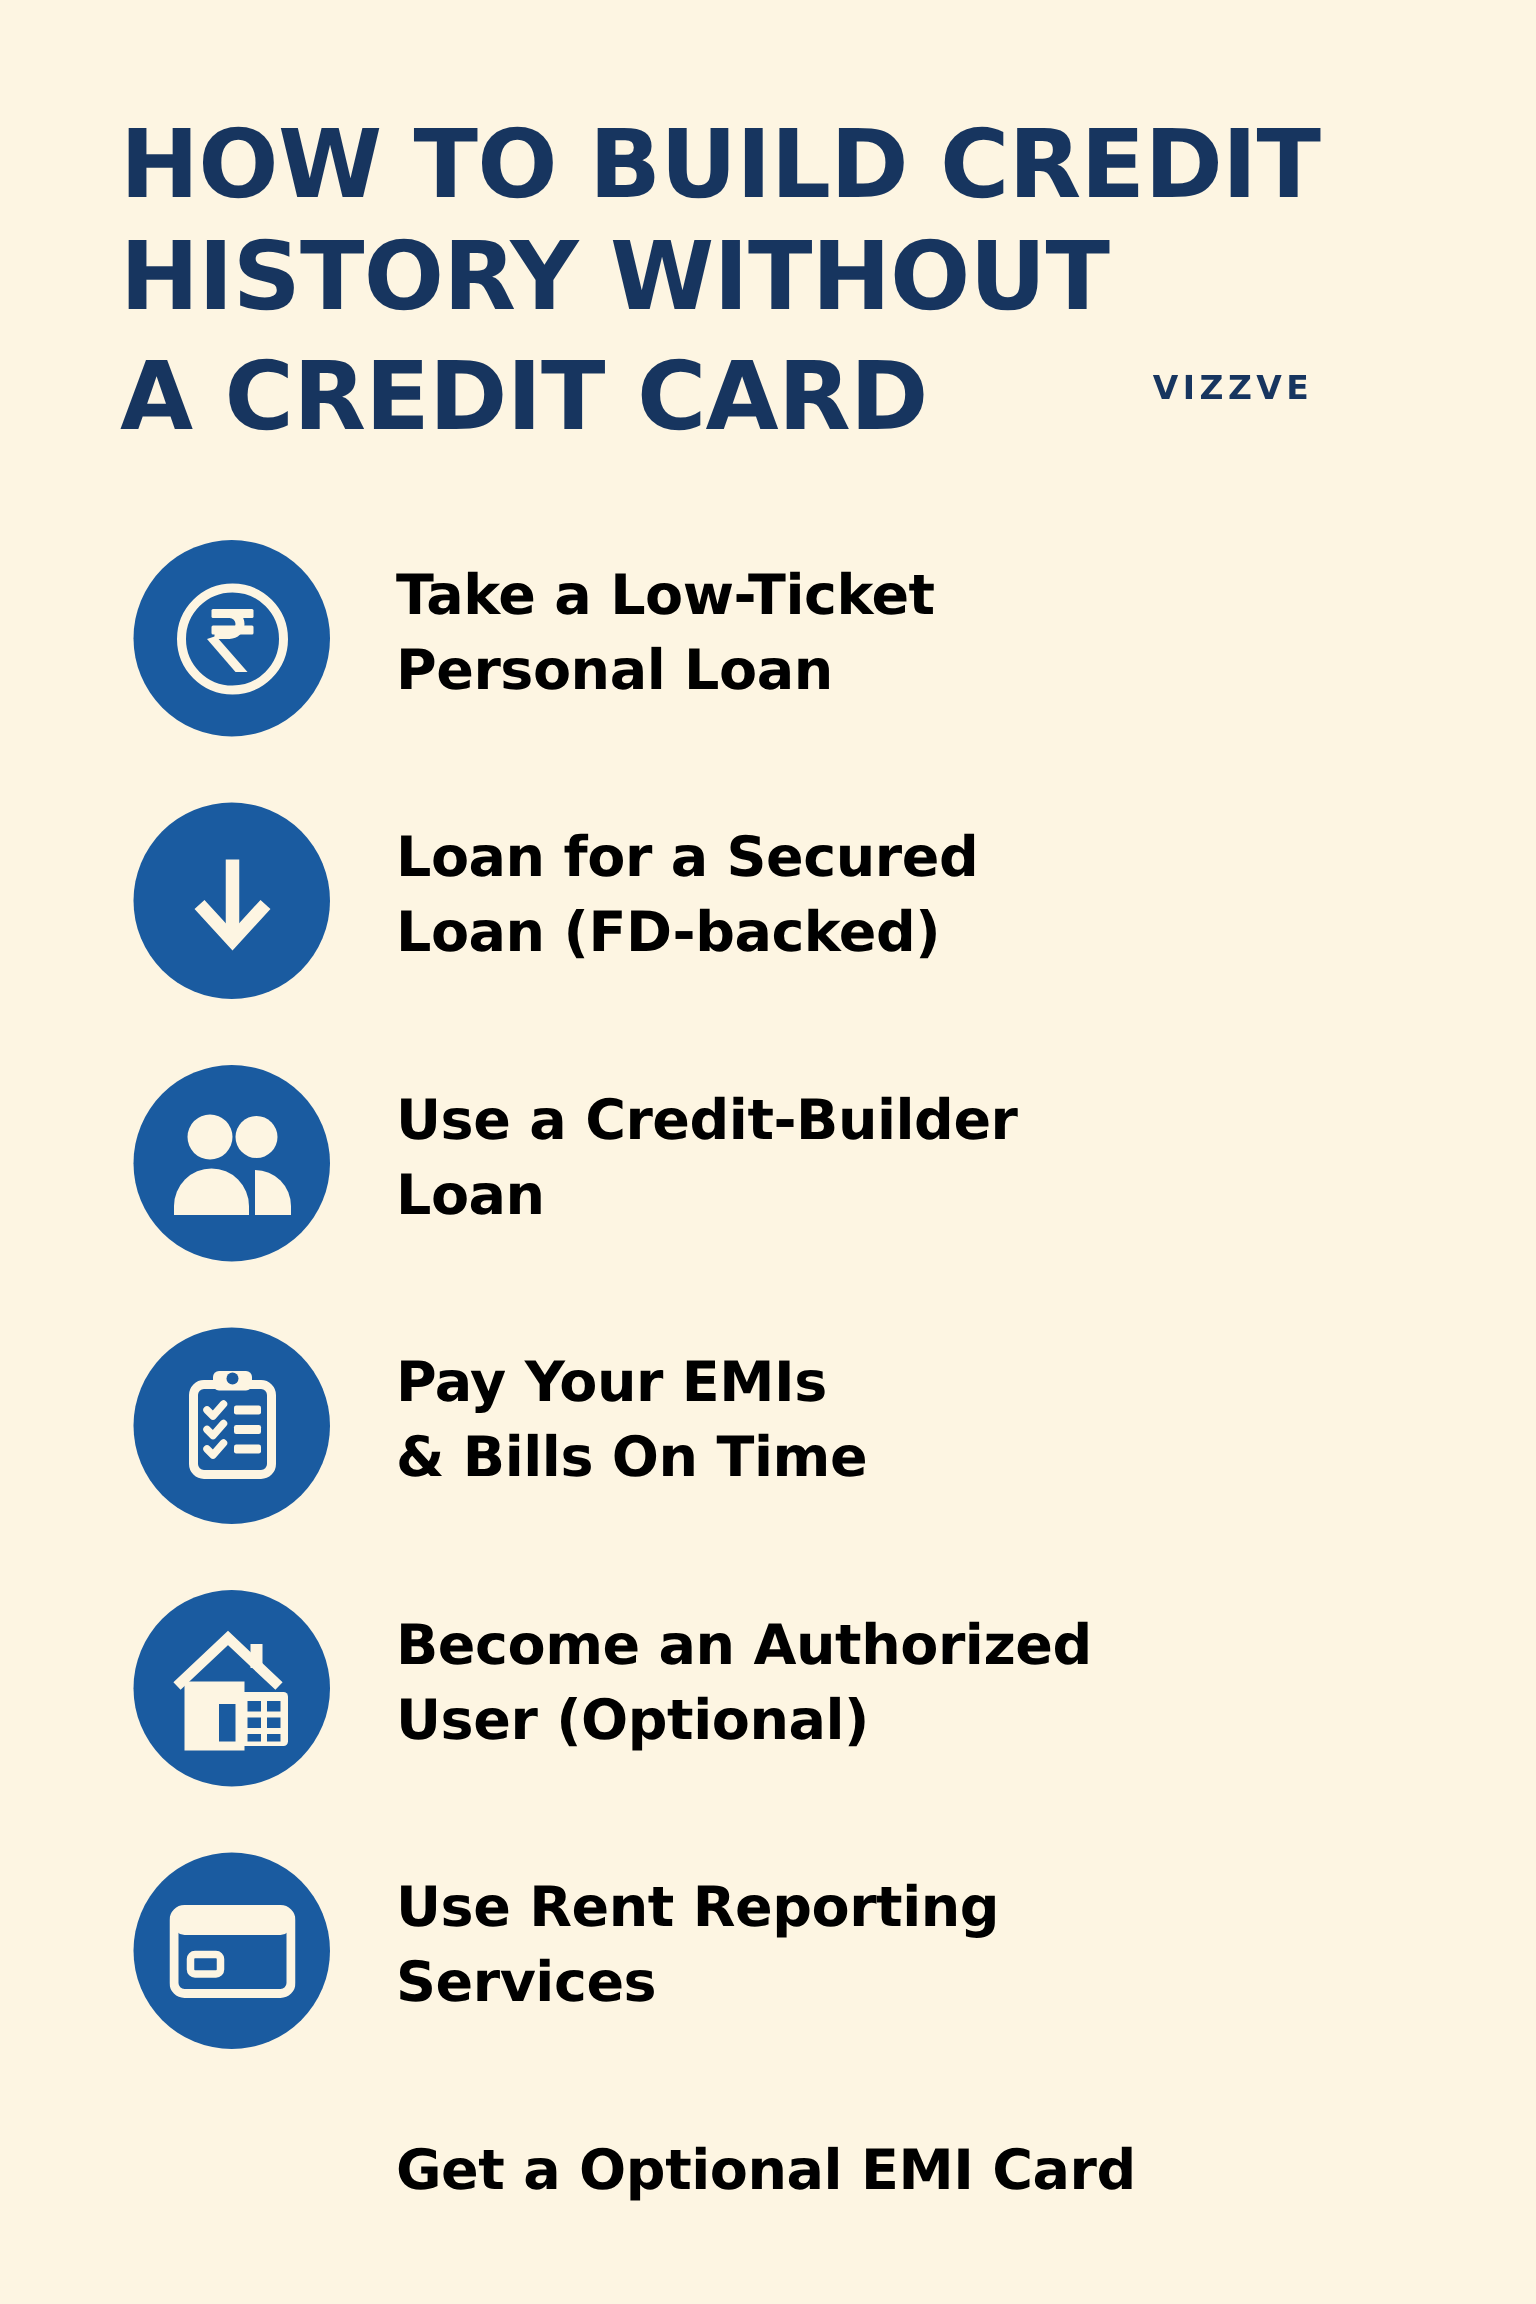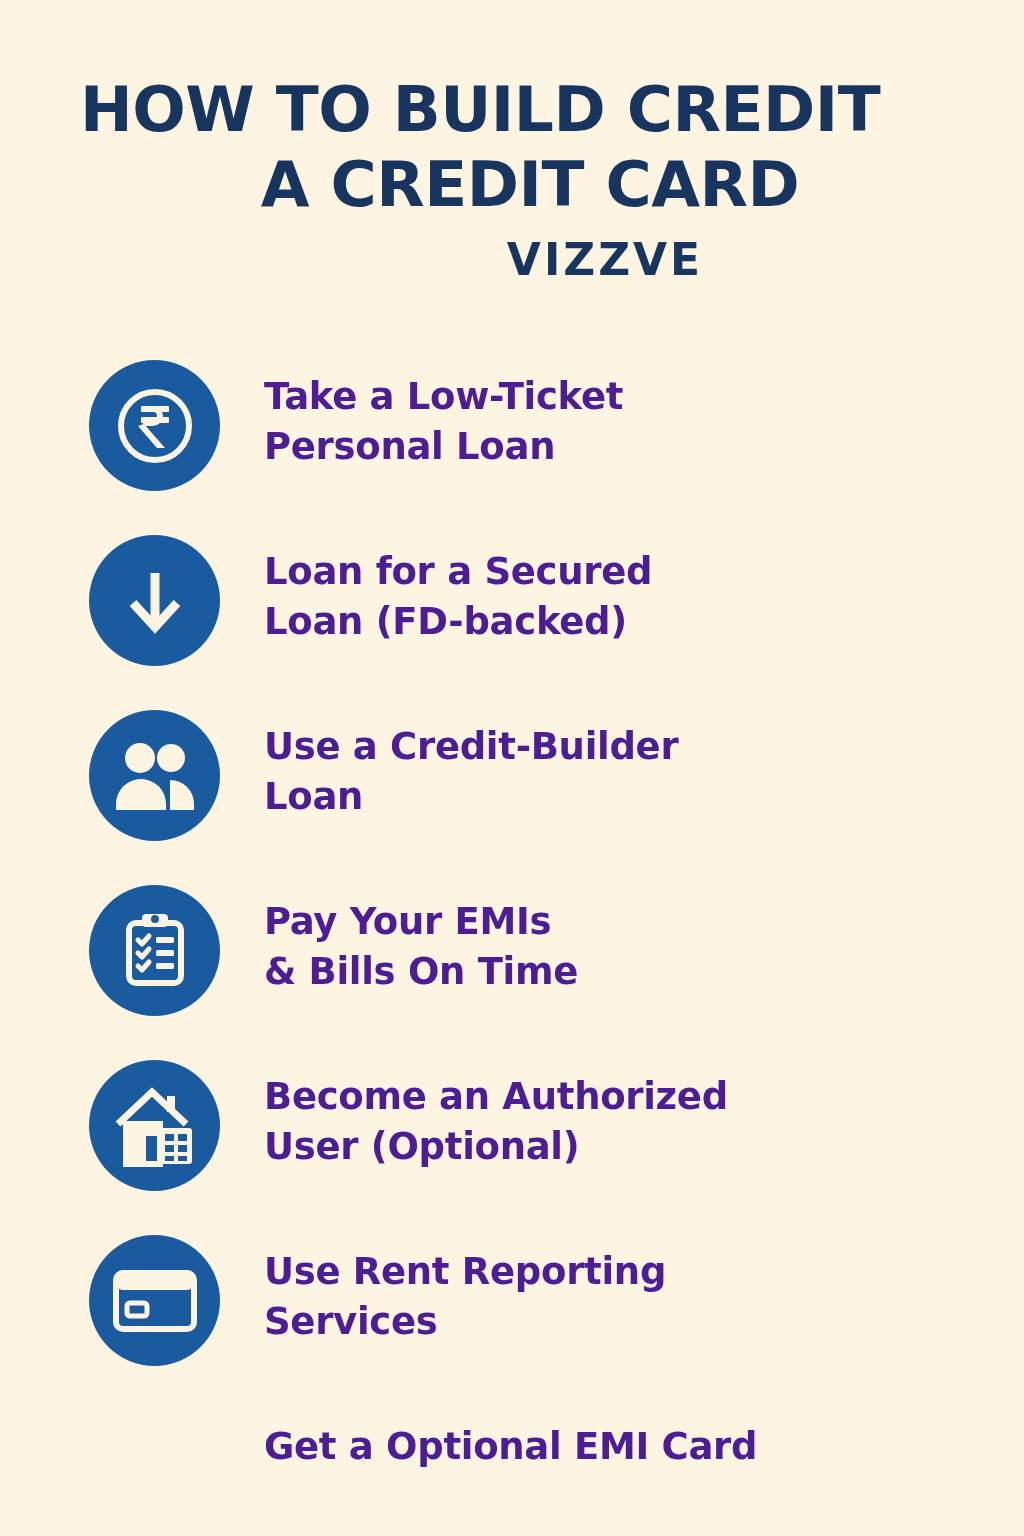--- a/index.html
+++ b/index.html
@@ -38,28 +38,27 @@
     color: #17355F;
     margin: 0;
     text-transform: uppercase;
   }
   .title-line {
     display: block;
     white-space: nowrap;
   }
   .title-line-3 {
     display: flex;
-    align-items: center;
+    align-items: flex-end;
     justify-content: flex-start;
-    flex-direction: column;
   }
   .brand {
     font-family: "DejaVu Sans", sans-serif;
     font-weight: 700;
-    font-size: 44px;
+    font-size: 22px;
     letter-spacing: 3px;
     color: #17355F;
     margin-left: 150px;
     margin-bottom: 5px;
     white-space: nowrap;
   }
 
   
   .steps {
     position: absolute;
@@ -93,32 +92,33 @@
   }
   .step-label {
     flex: 1 1 auto;
     margin-left: 44px;
     margin-top: 12px;
     font-family: "DejaVu Sans", sans-serif;
     font-weight: 700;
     font-size: 37px;
     line-height: 50px;
     letter-spacing: -0.3px;
-    color: #4c1d95;
+    color: #000000;
     white-space: pre-line;
   }
 </style>
 </head>
 <body>
 
 <div class="poster">
 
   <div class="header">
     <h1 class="title">
       <span class="title-line">HOW TO BUILD CREDIT</span>
+      <span class="title-line">HISTORY WITHOUT</span>
       <span class="title-line title-line-3">
         <span>A CREDIT CARD</span>
         <span class="brand">VIZZVE</span>
       </span>
     </h1>
   </div>
 
   <div class="steps">
 
     <div class="step">

